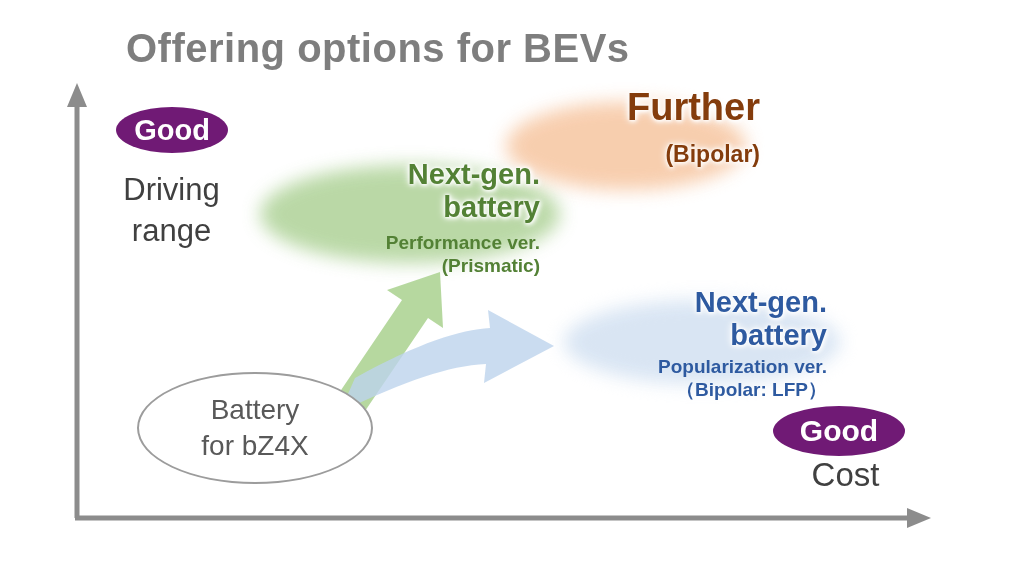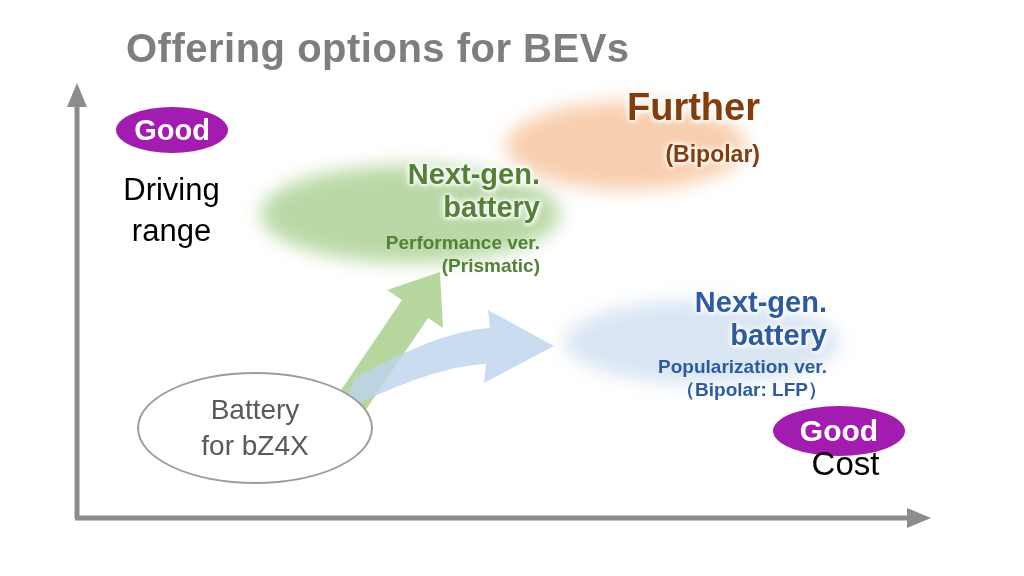--- a/index.html
+++ b/index.html
@@ -13,29 +13,29 @@
     letter-spacing:0.5px; white-space:nowrap;
   }
   svg.layer { position:absolute; left:0; top:0; width:1024px; height:576px; }
 
   .blob { position:absolute; border-radius:50%; filter:blur(9px); }
   .blob-green  { left:260px; top:165px; width:300px; height:98px; background:#aed297; opacity:.85; }
   .blob-orange { left:506px; top:102px; width:240px; height:88px; background:#f7c9a6; opacity:.9; }
   .blob-blue   { left:564px; top:300px; width:276px; height:84px; background:#d7e4f3; opacity:.95; }
 
   .badge {
-    position:absolute; background:#a21caf; border-radius:50%;
+    position:absolute; background:#701a75; border-radius:50%;
     color:#ffffff; font-weight:bold; display:flex; align-items:center; justify-content:center;text-align:right;
   }
   .badge-driving { left:116px; top:107px; width:112px; height:46px; font-size:29px; }
   .badge-cost    { left:773px; top:406px; width:132px; height:50px; font-size:30px; }
 
-  .axis-label { position:absolute; color:#000000; text-align:center; }
+  .axis-label { position:absolute; color:#404040; text-align:center; }
   .label-driving { left:84px; top:170px; width:175px; font-size:31px; line-height:1.32; }
-  .label-cost    { left:778px; top:445px; width:135px; font-size:33px; }
+  .label-cost    { left:778px; top:456px; width:135px; font-size:33px; }
 
   .base-node {
     position:absolute; left:137px; top:372px; width:232px; height:108px;
     background:#ffffff; border:2.5px solid #9c9c9c; border-radius:50%;
     display:flex; flex-direction:column; align-items:center; justify-content:center;
     color:#595959; font-size:28px; line-height:1.28; text-align:center;
   }
 
   .node-text { position:absolute; text-align:right; }
   .glow { text-shadow: 0 0 3px #fff, 0 0 6px #fff, 0 0 10px #fff, 1px 1px 4px #fff; }

